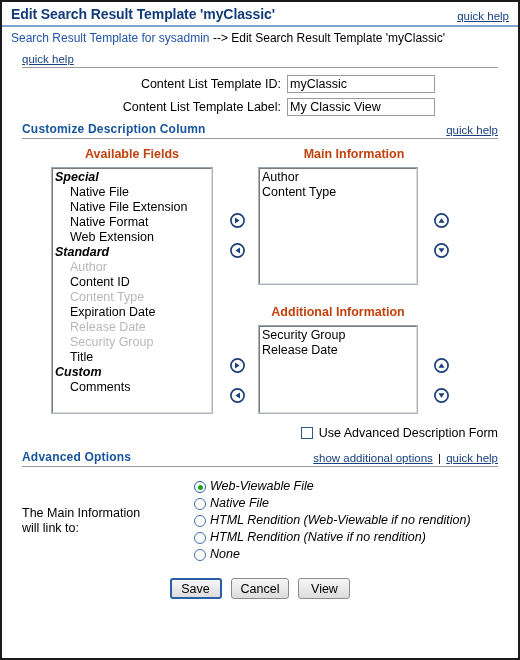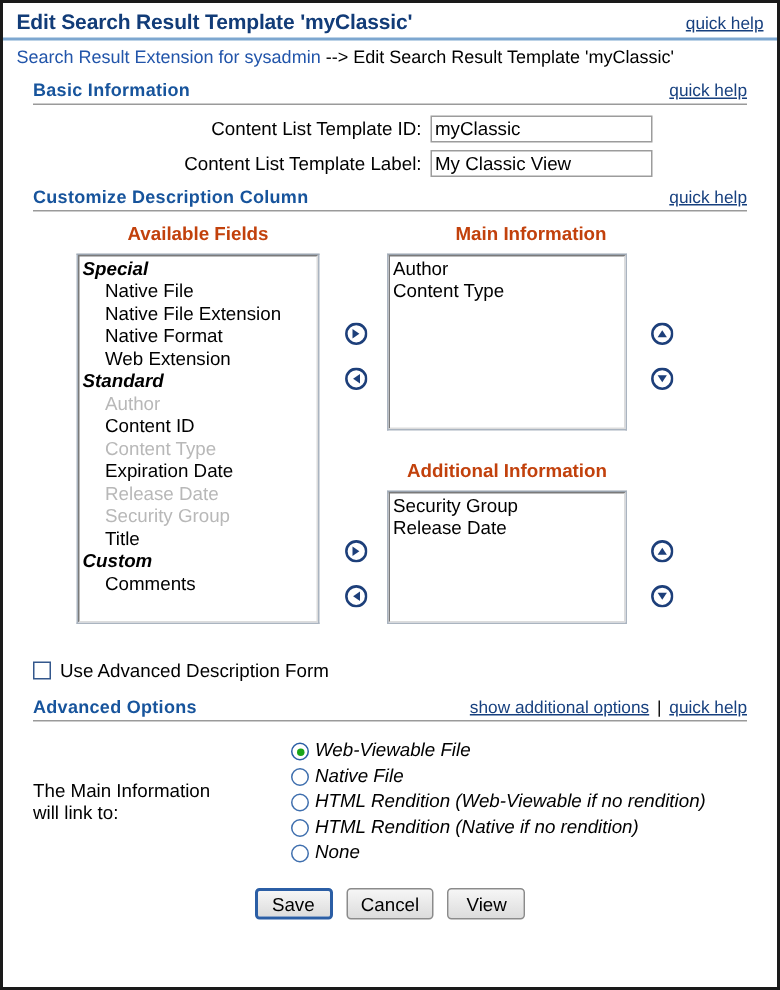--- a/index.html
+++ b/index.html
@@ -171,22 +171,22 @@
     width: 15px;
     height: 15px;
     cursor: pointer;
   }
   .circ svg { display: block; }
 
   
   .check-row {
     display: flex;
     align-items: center;
-    justify-content: flex-start;
-    margin-top: 21px;
+    justify-content: flex-end;
+    margin-top: 9px;
   }
   .cbox {
     width: 12px;
     height: 12px;
     box-sizing: border-box;
     border: 1px solid #33578c;
     background: #fff;
     margin-right: 6px;
     cursor: pointer;
   }
@@ -276,28 +276,27 @@
 <body>
 
 <div id="page">
 
   <div class="titlebar">
     <span class="title-text">Edit Search Result Template 'myClassic'</span>
     <span class="quick-help">quick help</span>
   </div>
 
   <div class="breadcrumb">
-    <a>Search Result Extension for sysadmin</a>
+    <a>Search Result Template for sysadmin</a>
     <span class="sep">--&gt;</span>
     <span class="current">Edit Search Result Template 'myClassic'</span>
   </div>
 
   <div class="section">
     <div class="section-head">
-      <span class="section-title">Basic Information</span>
       <span class="section-links">
         <a>quick help</a>
       </span>
     </div>
 
     <div class="field-rows">
       <div class="field-row">
         <span class="field-label">Content List Template ID:</span>
         <input class="field-input" type="text" value="myClassic" style="">
       </div>

